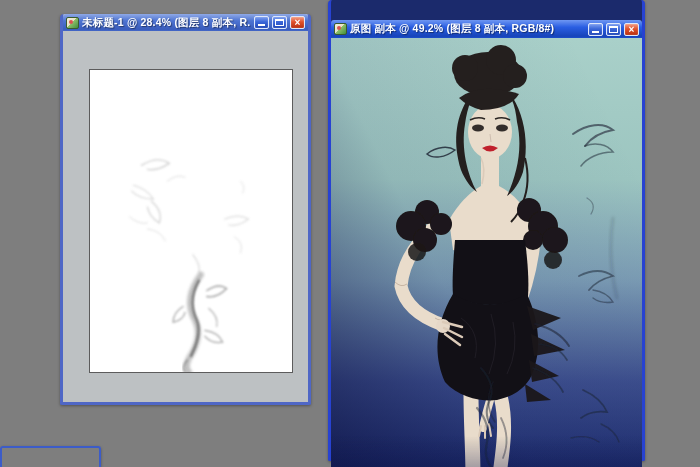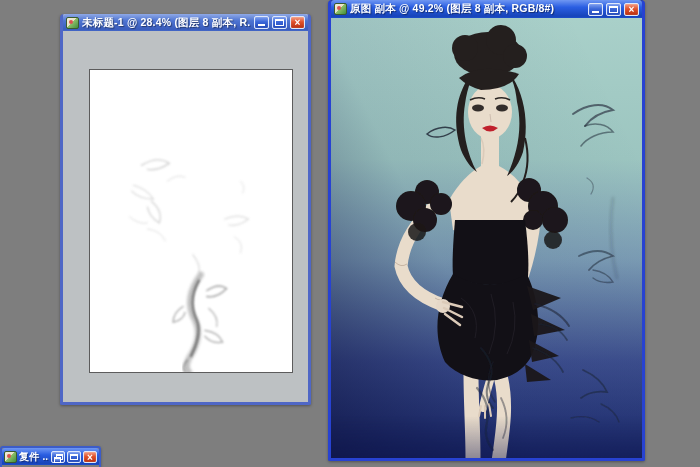--- a/index.html
+++ b/index.html
@@ -19,20 +19,21 @@
     height:17px;
     display:flex;
     align-items:center;
     gap:3px;
     padding:0 3px;
     border-radius:3px 3px 0 0;
     overflow:hidden;
   }
   .titlebar.active {
     background:linear-gradient(180deg,#6f97f2 0%,#2a5ee2 40%,#1744ba 90%,#1c4ecb 100%);
+    margin-top:20px;
   }
   .titlebar.inactive {
     background:linear-gradient(180deg,#8fa9e6 0%,#4e74d2 40%,#3a5dbd 90%,#4468c8 100%);
   }
   .title-text {
     flex:1;
     color:#fff;
     font-size:10.5px;
     font-weight:bold;
     white-space:nowrap;

